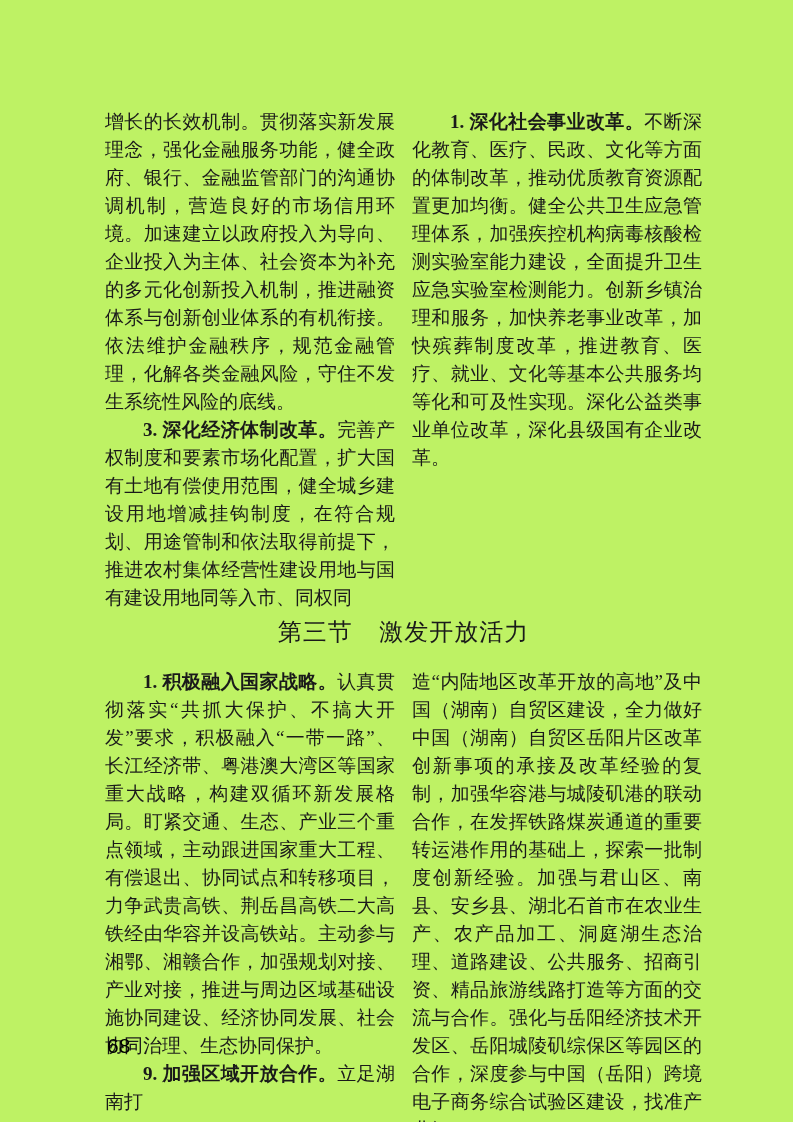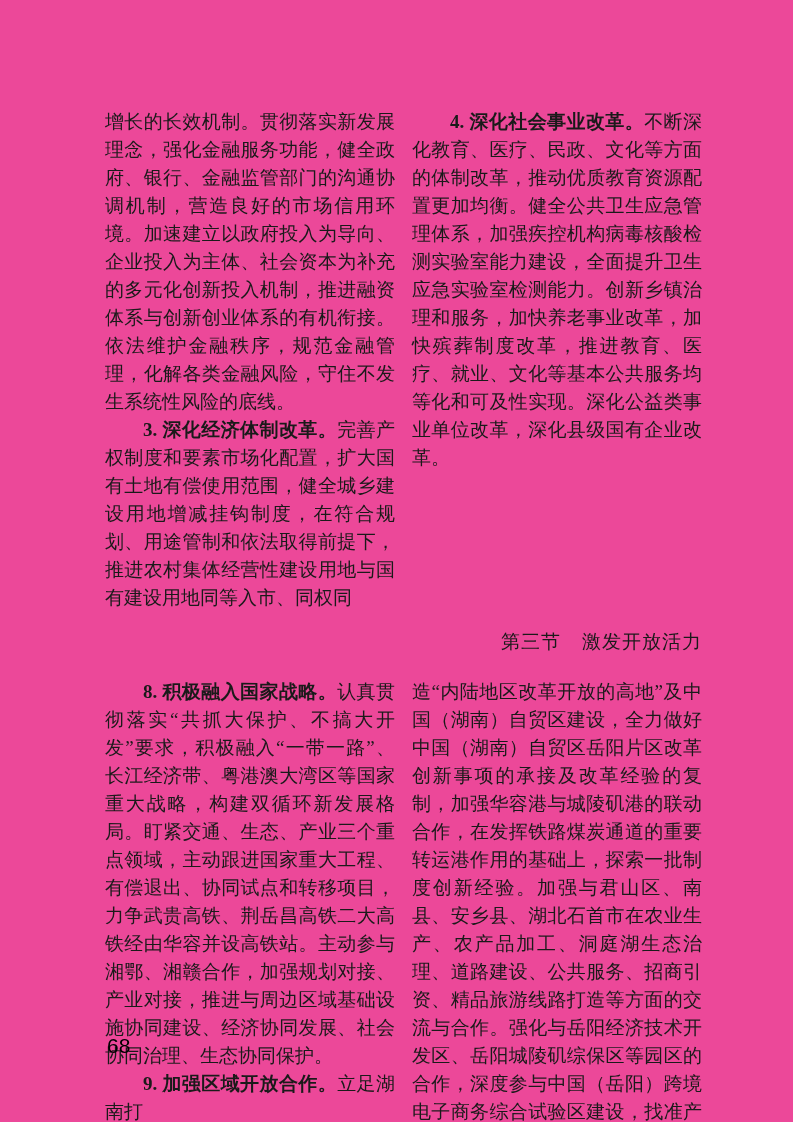--- a/index.html
+++ b/index.html
@@ -4,21 +4,21 @@
 <style>
   html, body {
     margin: 0;
     padding: 0;
     background: #ffffff;
   }
   .page {
     position: relative;
     width: 793px;
     height: 1122px;
-    background: #ec4899;
+    background: #bef264;
     overflow: hidden;
     font-family: "Liberation Serif", serif;
     color: #1a1a1a;
   }
   .content {
     position: absolute;
     left: 105px;
     top: 108px;
     width: 597px;
   }
@@ -36,26 +36,26 @@
   .col p {
     margin: 0;
   }
   .col p.indent {
     text-indent: 2em;
   }
   .lead {
     font-weight: 700;
   }
   .section-heading {
-    margin-top: 16px;
+    margin-top: 6px;
     margin-bottom: 22px;
     height: 28px;
     line-height: 28px;
-    text-align: right;
-    font-size: 19px;
+    text-align: center;
+    font-size: 24px;
     letter-spacing: 1px;
   }
   .section-heading .hd-label {
     margin-right: 1.1em;
   }
   .page-number {
     position: absolute;
     left: 107px;
     top: 1034px;
     font-family: "Liberation Sans", sans-serif;
@@ -68,31 +68,31 @@
 
 <div class="page">
   <div class="content">
 
     <div class="two-col">
       <div class="col">
         <p><span>增长的长效机制。贯彻落实新发展理念，强化金融服务功能，健全政府、银行、金融监管部门的沟通协调机制，营造良好的市场信用环境。加速建立以政府投入为导向、企业投入为主体、社会资本为补充的多元化创新投入机制，推进融资体系与创新创业体系的有机衔接。依法维护金融秩序，规范金融管理，化解各类金融风险，守住不发生系统性风险的底线。</span></p>
         <p class="indent"><b class="lead">3. 深化经济体制改革。</b><span>完善产权制度和要素市场化配置，扩大国有土地有偿使用范围，健全城乡建设用地增减挂钩制度，在符合规划、用途管制和依法取得前提下，推进农村集体经营性建设用地与国有建设用地同等入市、同权同</span></p>
       </div>
       <div class="col">
-        <p class="indent"><b class="lead">4. 深化社会事业改革。</b><span>不断深化教育、医疗、民政、文化等方面的体制改革，推动优质教育资源配置更加均衡。健全公共卫生应急管理体系，加强疾控机构病毒核酸检测实验室能力建设，全面提升卫生应急实验室检测能力。创新乡镇治理和服务，加快养老事业改革，加快殡葬制度改革，推进教育、医疗、就业、文化等基本公共服务均等化和可及性实现。深化公益类事业单位改革，深化县级国有企业改革。</span></p>
+        <p class="indent"><b class="lead">1. 深化社会事业改革。</b><span>不断深化教育、医疗、民政、文化等方面的体制改革，推动优质教育资源配置更加均衡。健全公共卫生应急管理体系，加强疾控机构病毒核酸检测实验室能力建设，全面提升卫生应急实验室检测能力。创新乡镇治理和服务，加快养老事业改革，加快殡葬制度改革，推进教育、医疗、就业、文化等基本公共服务均等化和可及性实现。深化公益类事业单位改革，深化县级国有企业改革。</span></p>
       </div>
     </div>
 
     <div class="section-heading">
       <span class="hd-label">第三节</span><span>激发开放活力</span>
     </div>
 
     <div class="two-col">
       <div class="col">
-        <p class="indent"><b class="lead">8. 积极融入国家战略。</b><span>认真贯彻落实“共抓大保护、不搞大开发”要求，积极融入“一带一路”、长江经济带、粤港澳大湾区等国家重大战略，构建双循环新发展格局。盯紧交通、生态、产业三个重点领域，主动跟进国家重大工程、有偿退出、协同试点和转移项目，力争武贵高铁、荆岳昌高铁二大高铁经由华容并设高铁站。主动参与湘鄂、湘赣合作，加强规划对接、产业对接，推进与周边区域基础设施协同建设、经济协同发展、社会协同治理、生态协同保护。</span></p>
+        <p class="indent"><b class="lead">1. 积极融入国家战略。</b><span>认真贯彻落实“共抓大保护、不搞大开发”要求，积极融入“一带一路”、长江经济带、粤港澳大湾区等国家重大战略，构建双循环新发展格局。盯紧交通、生态、产业三个重点领域，主动跟进国家重大工程、有偿退出、协同试点和转移项目，力争武贵高铁、荆岳昌高铁二大高铁经由华容并设高铁站。主动参与湘鄂、湘赣合作，加强规划对接、产业对接，推进与周边区域基础设施协同建设、经济协同发展、社会协同治理、生态协同保护。</span></p>
         <p class="indent"><b class="lead">9. 加强区域开放合作。</b><span>立足湖南打</span></p>
       </div>
       <div class="col">
         <p><span>造“内陆地区改革开放的高地”及中国（湖南）自贸区建设，全力做好中国（湖南）自贸区岳阳片区改革创新事项的承接及改革经验的复制，加强华容港与城陵矶港的联动合作，在发挥铁路煤炭通道的重要转运港作用的基础上，探索一批制度创新经验。加强与君山区、南县、安乡县、湖北石首市在农业生产、农产品加工、洞庭湖生态治理、道路建设、公共服务、招商引资、精品旅游线路打造等方面的交流与合作。强化与岳阳经济技术开发区、岳阳城陵矶综保区等园区的合作，深度参与中国（岳阳）跨境电子商务综合试验区建设，找准产业细</span></p>
       </div>
     </div>
 
   </div>
 
   <div class="page-number">68</div>

